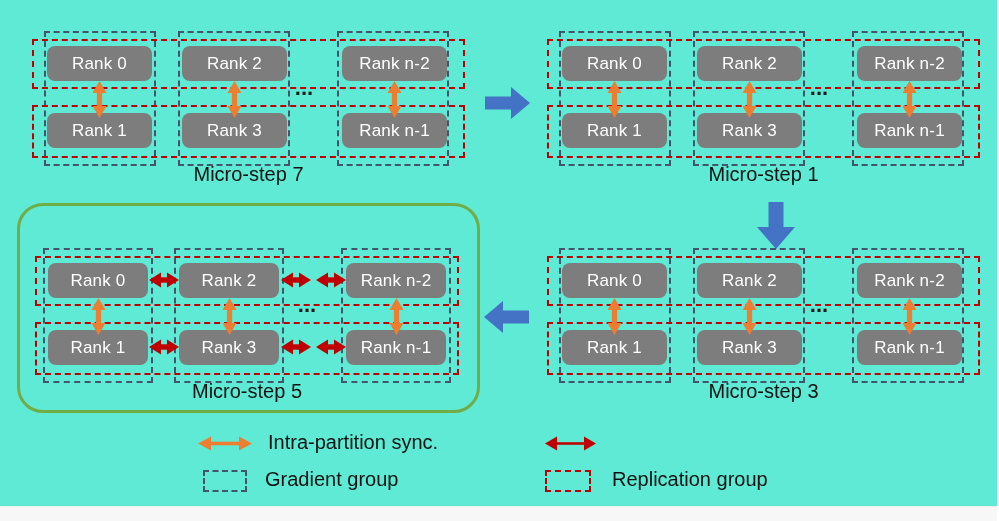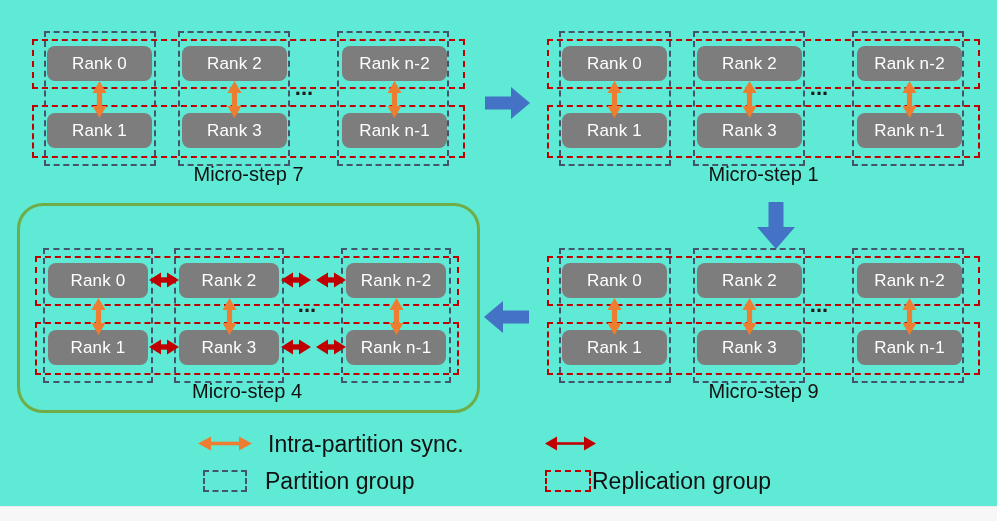--- a/index.html
+++ b/index.html
@@ -33,21 +33,21 @@
 
   .flow-arrow { position:absolute; }
   .flow-arrow polygon { fill:#4472c4; }
 
   .boundary { position:absolute; left:17px; top:203px; width:463px; height:210px;
               box-sizing:border-box; border:3px solid #70ad47; border-radius:26px; }
   .boundary-label { position:absolute; left:110px; top:208px; width:280px; text-align:center;
                     font-size:20px; color:#111111; }
 
   .legend-arrow { position:absolute; }
-  .legend-label { position:absolute; font-size:23px; color:#111111; white-space:nowrap; }
+  .legend-label { position:absolute; font-size:20px; color:#111111; white-space:nowrap; }
   .swatch { position:absolute; box-sizing:border-box; height:22px; }
   .swatch-partition { border:2px dashed #44546a; width:44px; }
   .swatch-replication { border:2px dashed #c00000; width:46px; }
 
   .bottom-strip { position:absolute; left:0; top:506px; width:999px; height:15px;
                   background:#f7f7f8; border-top:1px solid #ededee; }
 </style>
 </head>
 <body>
 
@@ -136,21 +136,21 @@
         <polygon points="7.5,0 0.5,12 14.5,12"></polygon>
         <rect x="4.9" y="10" width="5.2" height="17"></rect>
         <polygon points="7.5,37 0.5,25 14.5,25"></polygon>
       </svg>
     <svg class="varrow" style="left:355px" viewBox="0 0 15 37">
         <polygon points="7.5,0 0.5,12 14.5,12"></polygon>
         <rect x="4.9" y="10" width="5.2" height="17"></rect>
         <polygon points="7.5,37 0.5,25 14.5,25"></polygon>
       </svg>
     <div class="ellipsis">...</div>
-    <div class="panel-label">Micro-step 9</div>
+    <div class="panel-label">Micro-step 3</div>
   </div>
 
   <div class="boundary"></div>
 
   <div class="panel" style="left:35px;top:248px">
     <div class="pg" style="left:8px;width:110px"></div>
     <div class="pg" style="left:139px;width:110px"></div>
     <div class="pg" style="left:306px;width:110px"></div>
     <div class="rg rg1" style="width:424px"></div>
     <div class="rg rg2" style="width:424px"></div>
@@ -199,21 +199,21 @@
         <polygon points="0,8 12,0.5 12,15.5"></polygon>
         <rect x="10" y="5.3" width="10" height="5.4"></rect>
         <polygon points="30,8 18,0.5 18,15.5"></polygon>
       </svg>
     <svg class="harrow" style="left:281px;top:91px" viewBox="0 0 30 16">
         <polygon points="0,8 12,0.5 12,15.5"></polygon>
         <rect x="10" y="5.3" width="10" height="5.4"></rect>
         <polygon points="30,8 18,0.5 18,15.5"></polygon>
       </svg>
     <div class="ellipsis">...</div>
-    <div class="panel-label" style="width:424px">Micro-step 4</div>
+    <div class="panel-label" style="width:424px">Micro-step 5</div>
   </div>
 
   <svg class="flow-arrow" style="left:485px;top:87px;width:45px;height:32px" viewBox="0 0 45 32">
     <polygon points="0,9.5 26,9.5 26,0 45,16 26,32 26,22.5 0,22.5"></polygon>
   </svg>
   <svg class="flow-arrow" style="left:757px;top:202px;width:38px;height:47px" viewBox="0 0 38 47">
     <polygon points="11.5,0 26.5,0 26.5,25 38,25 19,47 0,25 11.5,25"></polygon>
   </svg>
   <svg class="flow-arrow" style="left:484px;top:301px;width:45px;height:32px" viewBox="0 0 45 32">
     <polygon points="45,9.5 19,9.5 19,0 0,16 19,32 19,22.5 45,22.5"></polygon>
@@ -226,19 +226,19 @@
   </svg>
   <div class="legend-label" style="left:268px;top:431px">Intra-partition sync.</div>
 
   <svg class="legend-arrow" style="left:545px;top:436px;width:51px;height:15px;fill:#c00000" viewBox="0 0 51 15">
     <polygon points="0,7.5 12,0.5 12,14.5"></polygon>
       <rect x="11" y="6.2" width="29" height="2.6"></rect>
       <polygon points="51,7.5 39,0.5 39,14.5"></polygon>
   </svg>
 
   <div class="swatch swatch-partition" style="left:203px;top:470px"></div>
-  <div class="legend-label" style="left:265px;top:468px">Partition group</div>
+  <div class="legend-label" style="left:265px;top:468px">Gradient group</div>
 
   <div class="swatch swatch-replication" style="left:545px;top:470px"></div>
-  <div class="legend-label" style="left:592px;top:468px">Replication group</div>
+  <div class="legend-label" style="left:612px;top:468px">Replication group</div>
 
   <div class="bottom-strip"></div>
 </div>
 
 </body></html>

